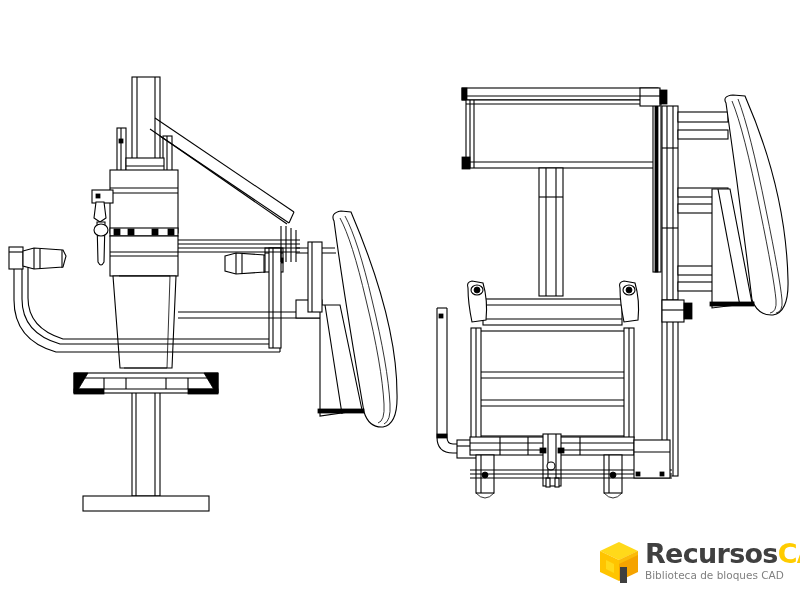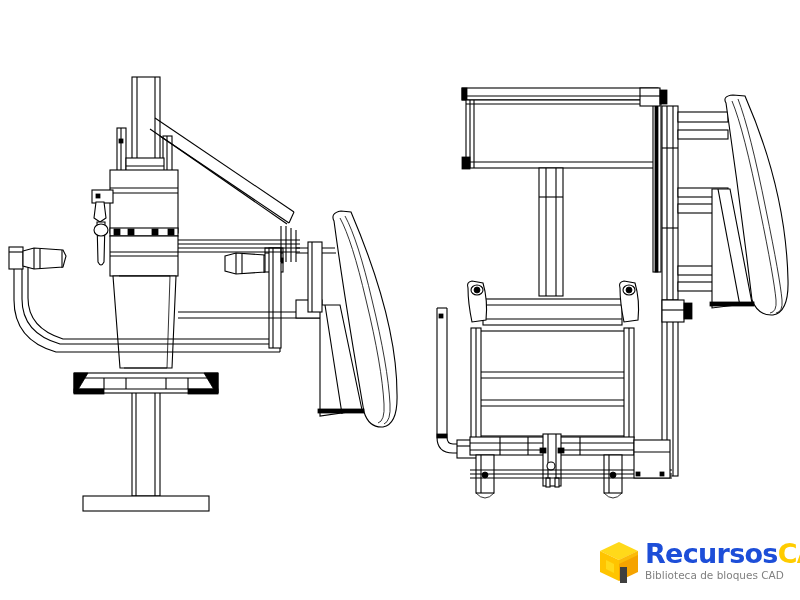--- a/index.html
+++ b/index.html
@@ -68,21 +68,21 @@
     padding-top: 2px;
   }
   #logo-wordmark {
     font-size: 27px;
     font-weight: bold;
     line-height: 28px;
     letter-spacing: -0.7px;
     white-space: nowrap;
     font-family: "DejaVu Sans", sans-serif;
   }
-  .word-recursos { color: #1d4ed8; }
+  .word-recursos { color: #404040; }
   .word-cad { color: #ffcc00; }
   #logo-tagline {
     font-size: 10.5px;
     color: #808080;
     line-height: 13px;
     margin-top: 1px;
     white-space: nowrap;
     font-family: "DejaVu Sans", sans-serif;
   }
 </style>

